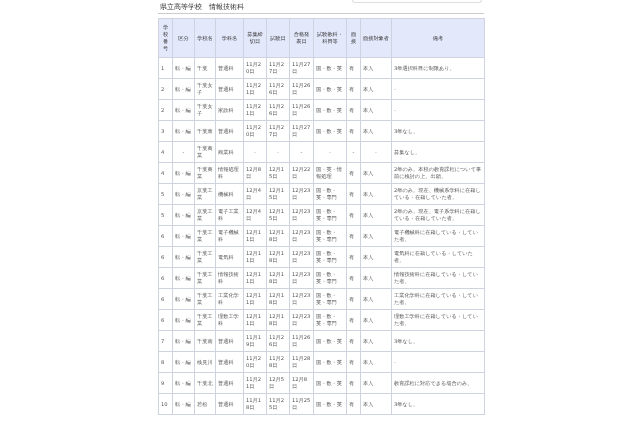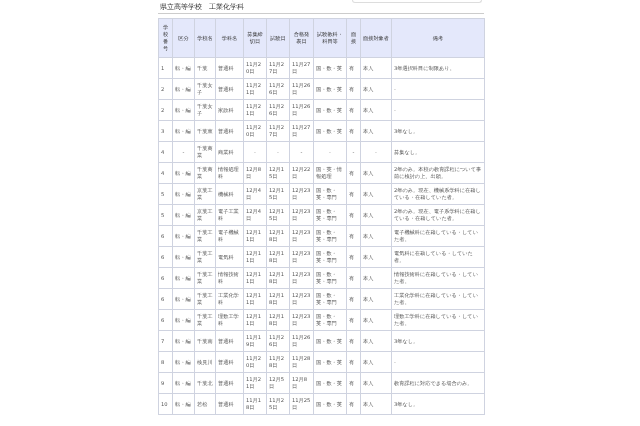--- a/index.html
+++ b/index.html
@@ -11,21 +11,21 @@
   .title-rule { position:absolute; left:158px; top:13px; width:326px; height:1px; background:#ccc; }
   table { position:absolute; left:158px; top:18px; border-collapse:collapse;
           table-layout:fixed; width:326px; font-size:5.2px; line-height:7px; }
   th, td { border:1px solid #cfd3e0; padding:1px 2px; vertical-align:middle; word-break:break-all; }
   th { background:#e4e8fb; font-weight:normal; text-align:center; color:#333; height:36px; }
   td { color:#555; height:18px; }
 </style>
 </head>
 <body>
 
-<div class="title">県立高等学校　工業化学科</div>
+<div class="title">県立高等学校　情報技術科</div>
 <div class="search-box"></div>
 <div class="title-rule"></div>
 
 <table>
   <colgroup>
     <col style="width:14px">
       <col style="width:22px">
       <col style="width:21px">
       <col style="width:28px">
     <col style="width:23px">

